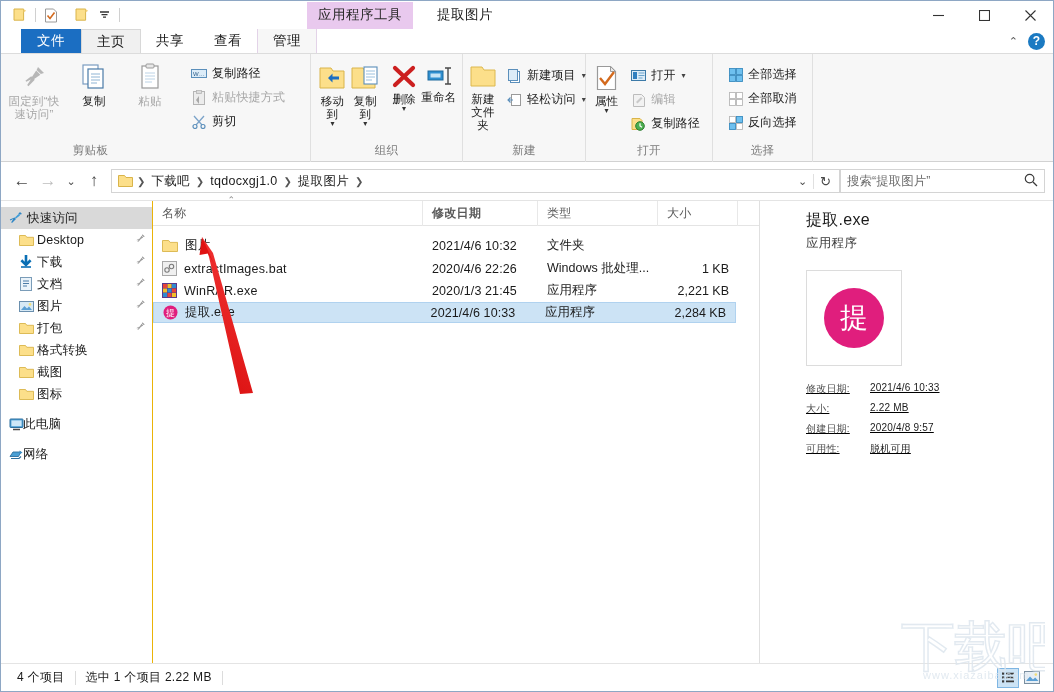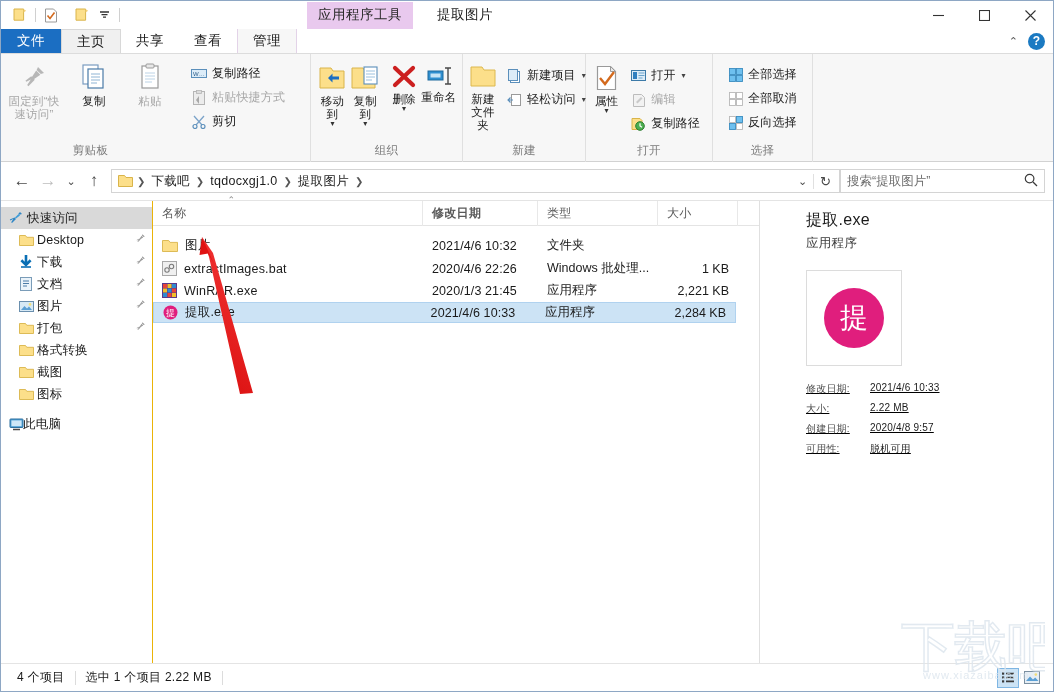--- a/index.html
+++ b/index.html
@@ -52,20 +52,21 @@
     display: flex; align-items: center; justify-content: center;
     color: #333;
   }
 
   
   #ribbon-tabs {
     position: absolute; left: 0; top: 28px; width: 1052px; height: 24px;
     background: #ffffff;
     display: flex; align-items: stretch;
     font-size: 13.5px;
+    padding-left: 20px;
   }
   .rtab {
     padding: 0 15px; display: flex; align-items: center;
     color: #1a1a1a; letter-spacing: .5px;
   }
   .rtab.file {
     background: #1b6ec2; color: #fff; padding: 0 16px;
   }
   .rtab.active {
     background: #f0f0f0;
@@ -769,20 +770,30 @@
         <span class="ni" style="position:absolute;left:8px">
           <svg width="15" height="13" viewBox="0 0 15 13">
               <rect x="1" y="1" width="13" height="8.5" rx="0.6" fill="#4a9fd4" stroke="#2d6f9e" stroke-width="1"></rect>
               <rect x="2.4" y="2.4" width="10.2" height="5.8" fill="#cde7f7"></rect>
               <path d="M4 11.5h7" stroke="#4a4a4a" stroke-width="1.5"></path>
             </svg>
         </span>
         <span>此电脑</span>
       </div>
 
+      <div class="navitem top">
+        <span class="ni" style="position:absolute;left:8px">
+          <svg width="15" height="13" viewBox="0 0 15 13">
+              <path d="M1 8.5l3-4.5h8l-2.5 4.5z" fill="#4a9fd4" stroke="#2d6f9e" stroke-width=".9"></path>
+              <path d="M2 10.5h8l2-2" stroke="#2d6f9e" stroke-width="1.1" fill="none"></path>
+              <path d="M10.5 2.5l3 2-3 2z" fill="#3b8ec5"></path>
+            </svg>
+        </span>
+        <span>网络</span>
+      </div>
     </div>
 
     <div id="filelist">
 
       <div id="colheader">
         <div class="colh name">
           <span>名称</span>
           <span class="sortmark">⌃</span>
         </div>
         <div class="colh date">

